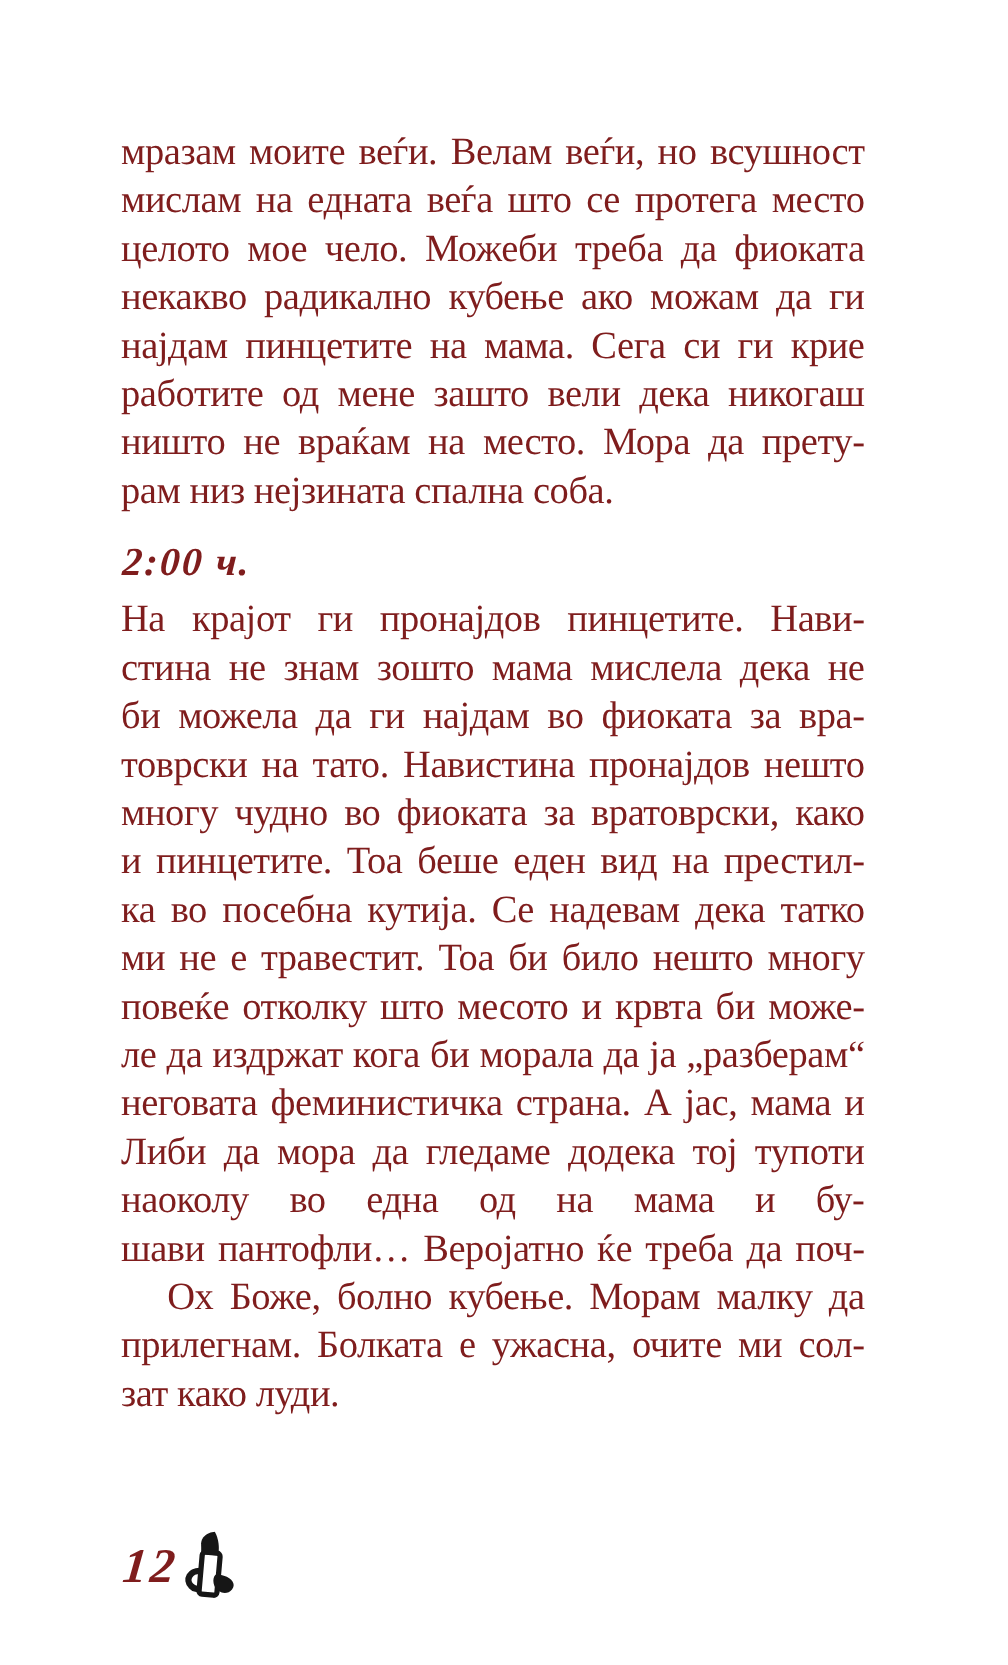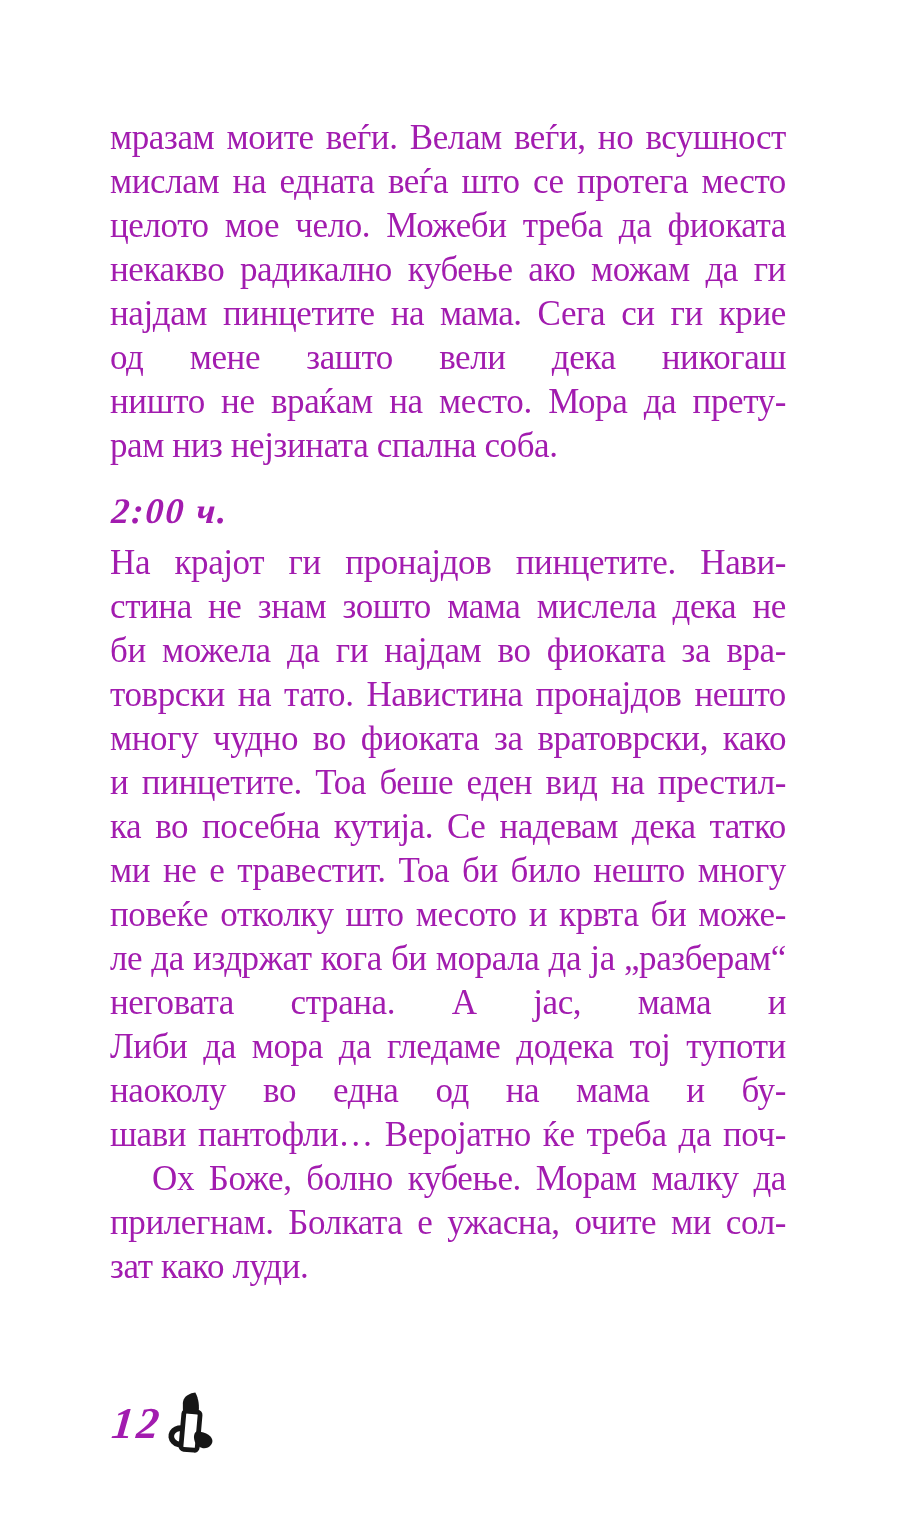--- a/index.html
+++ b/index.html
@@ -7,21 +7,21 @@
     padding: 0;
     background: #ffffff;
   }
   .page {
     position: relative;
     width: 916px;
     height: 1514px;
     background: #ffffff;
     overflow: hidden;
     font-family: "Liberation Serif", "DejaVu Serif", serif;
-    color: #a21caf;
+    color: #7f1d1d;
   }
   .text-block {
     position: absolute;
     left: 110px;
     top: 116px;
     width: 676px;
   }
   .para { margin: 0; padding: 0; }
   .line {
     line-height: 44px;
@@ -117,20 +117,21 @@
           <span>најдам</span>
           <span>пинцетите</span>
           <span>на</span>
           <span>мама.</span>
           <span>Сега</span>
           <span>си</span>
           <span>ги</span>
           <span>крие</span>
         </div>
         <div class="line justify">
+          <span>работите</span>
           <span>од</span>
           <span>мене</span>
           <span>зашто</span>
           <span>вели</span>
           <span>дека</span>
           <span>никогаш</span>
         </div>
         <div class="line justify">
           <span>ништо</span>
           <span>не</span>
@@ -238,20 +239,21 @@
           <span>издржат</span>
           <span>кога</span>
           <span>би</span>
           <span>морала</span>
           <span>да</span>
           <span>ја</span>
           <span>„разберам“</span>
         </div>
         <div class="line justify">
           <span>неговата</span>
+          <span>феминистичка</span>
           <span>страна.</span>
           <span>А</span>
           <span>јас,</span>
           <span>мама</span>
           <span>и</span>
         </div>
         <div class="line justify">
           <span>Либи</span>
           <span>да</span>
           <span>мора</span>

